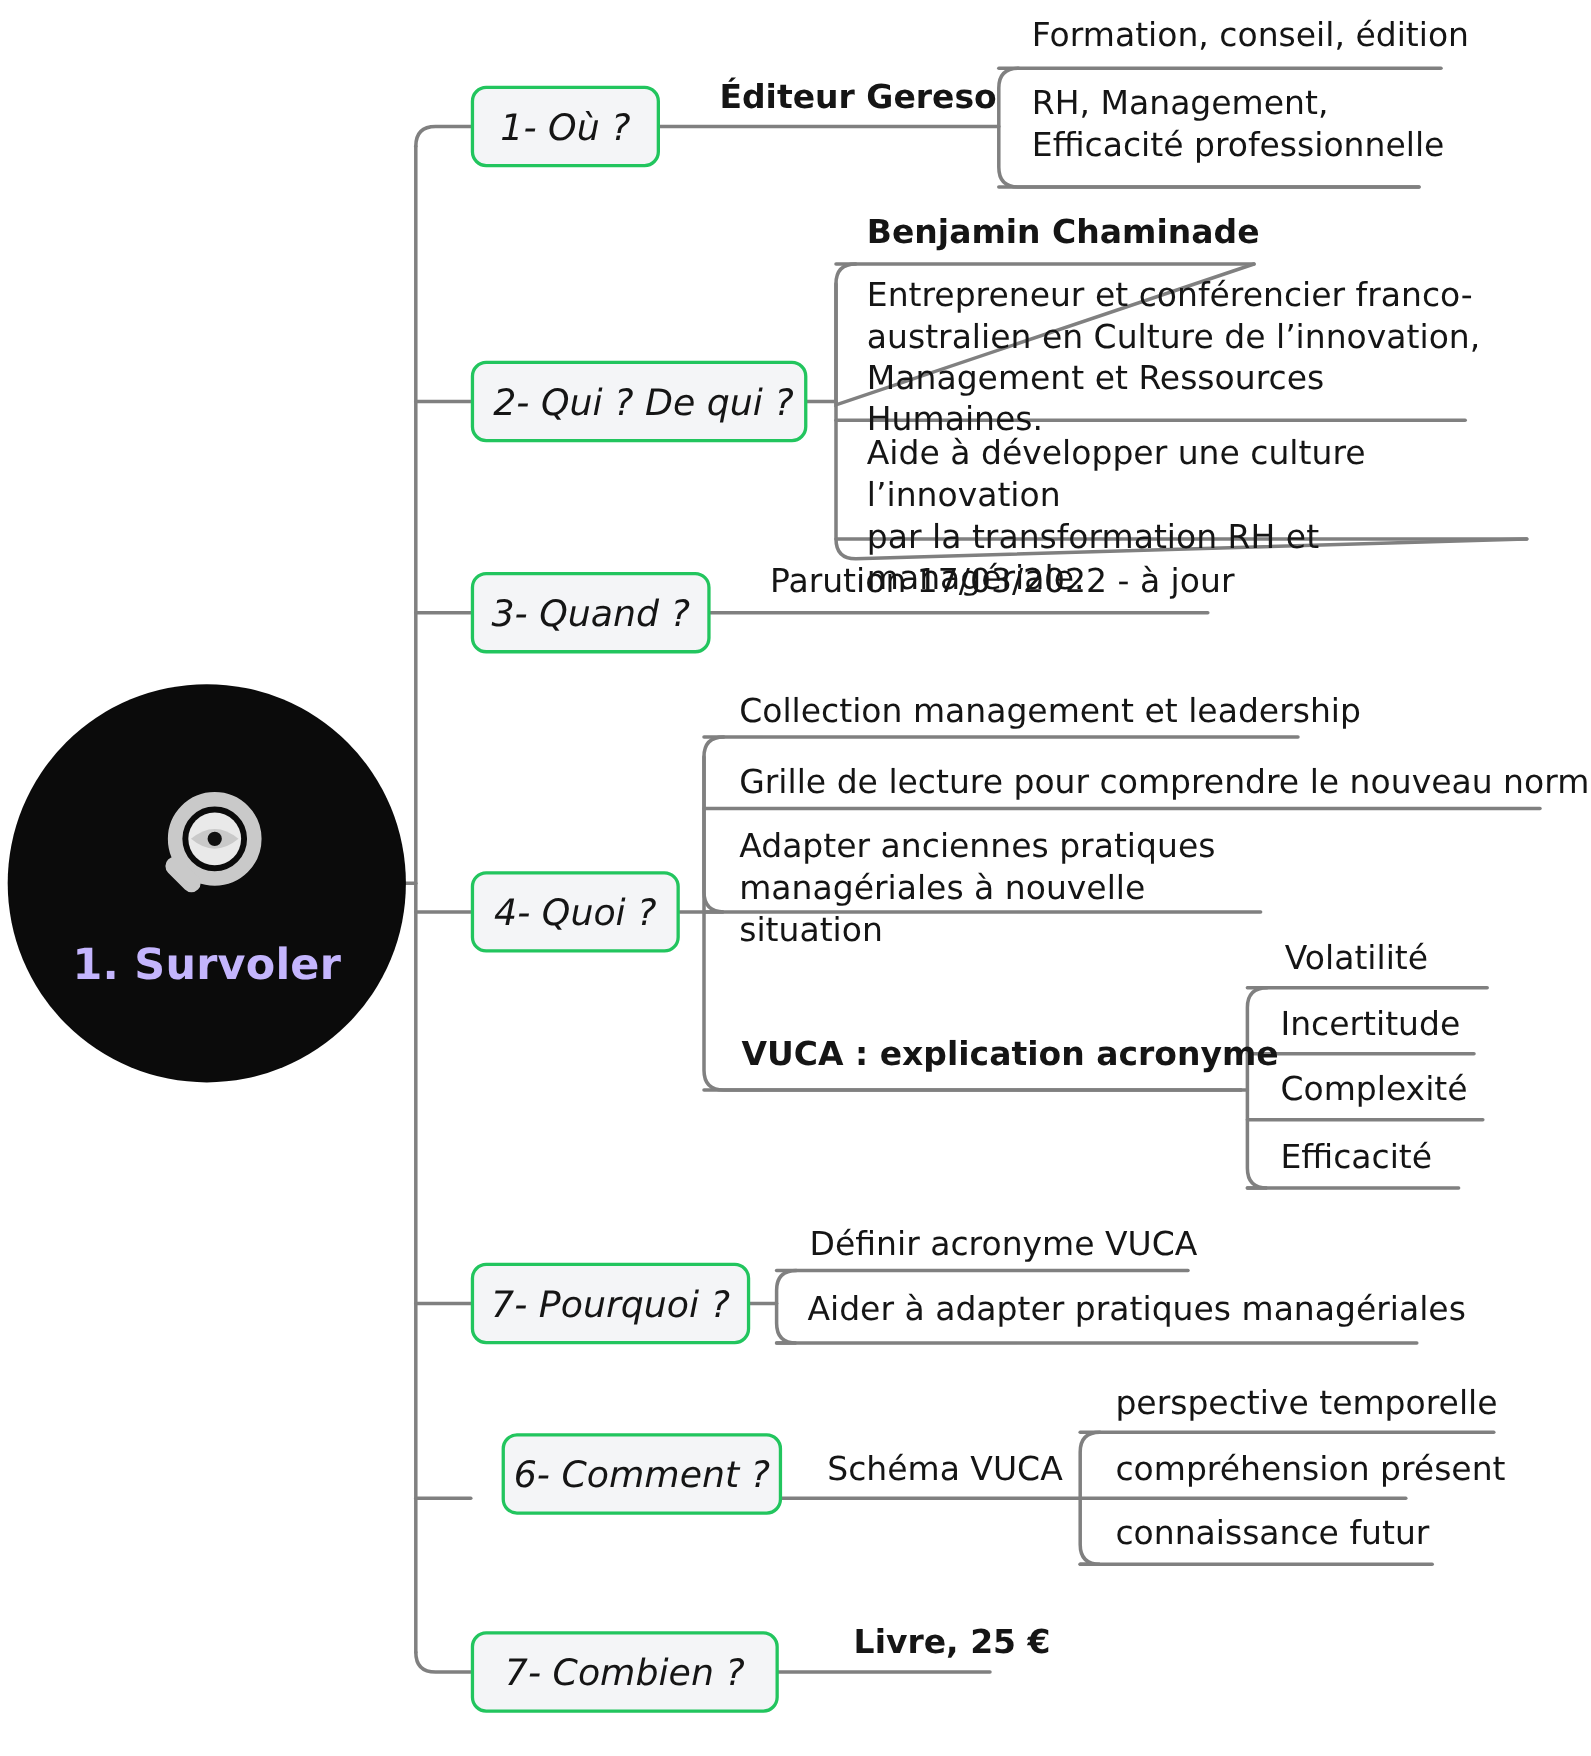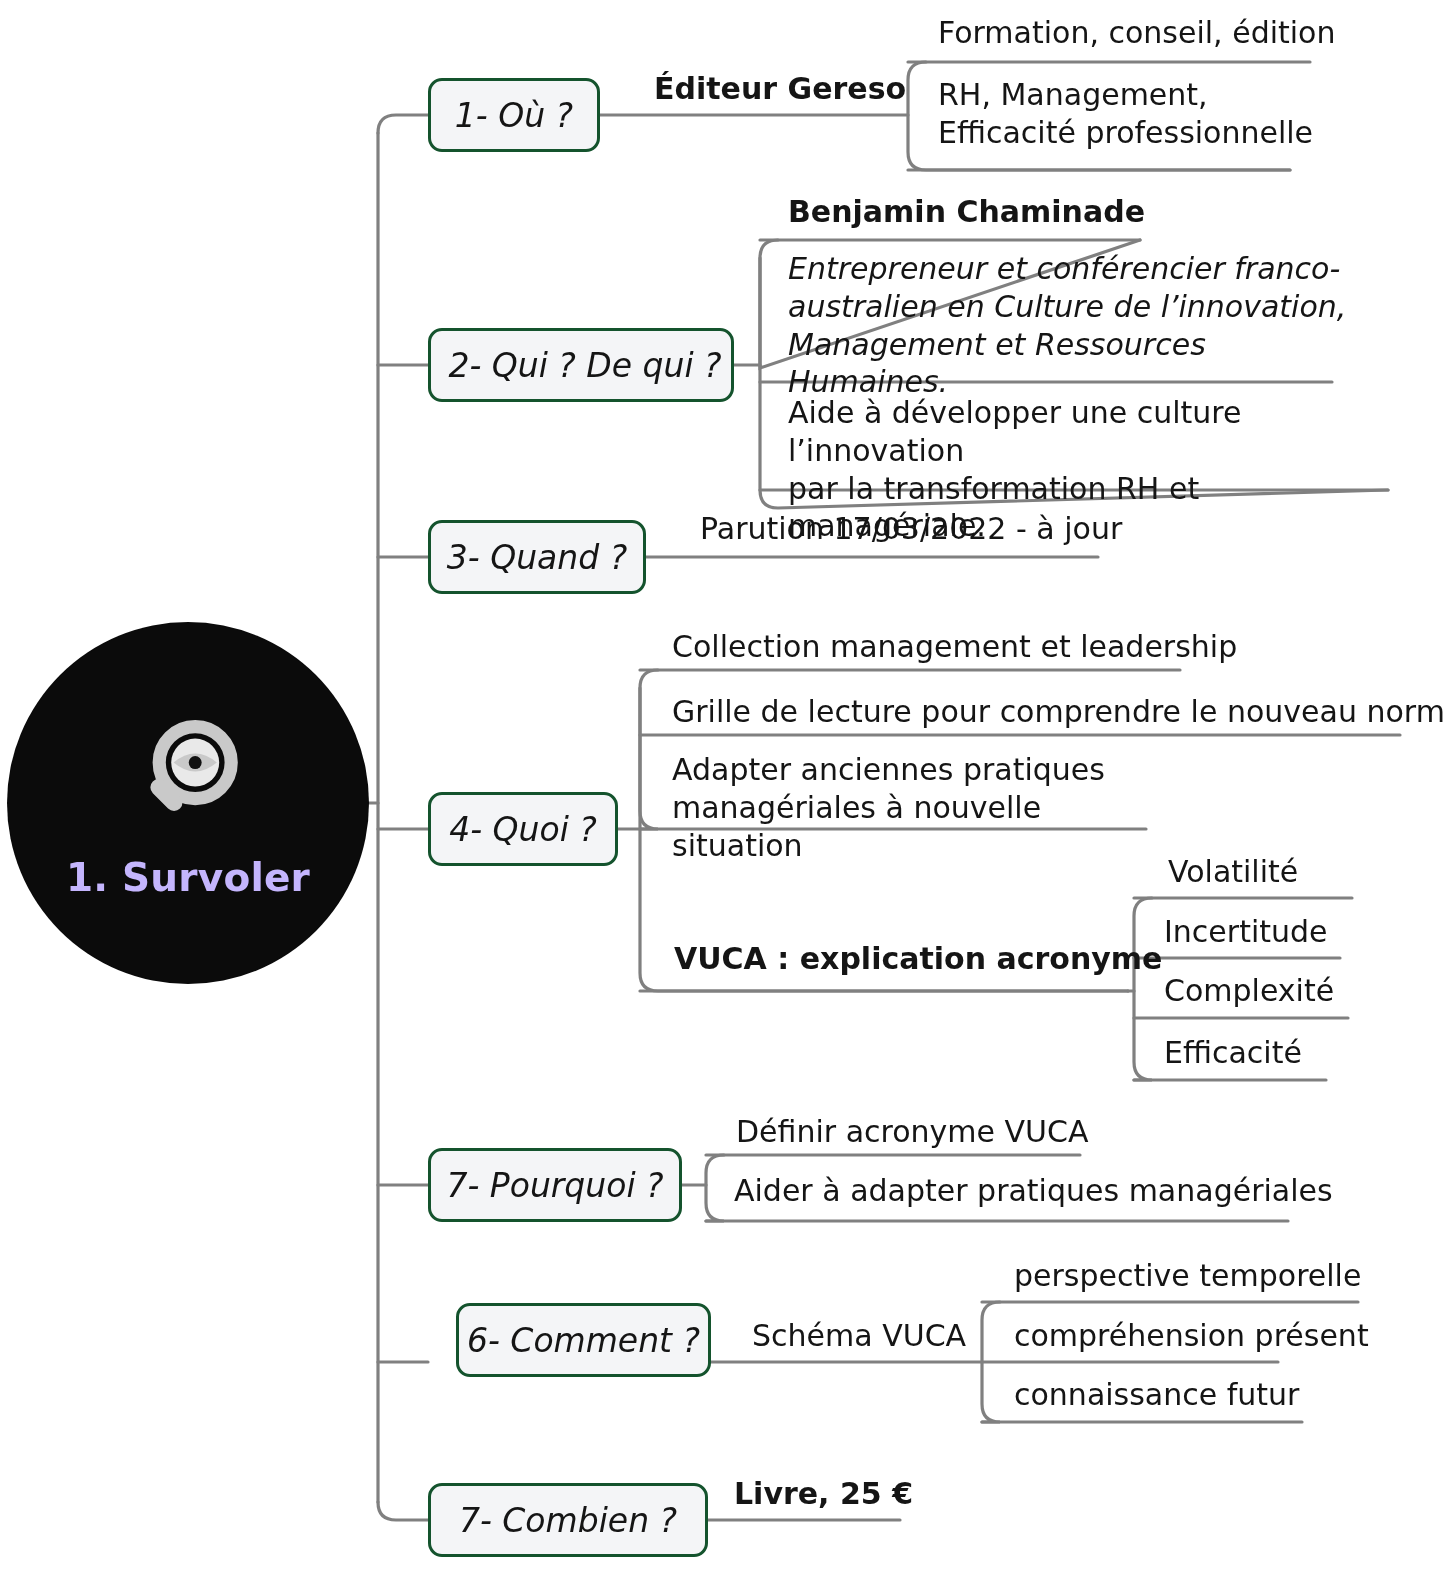--- a/index.html
+++ b/index.html
@@ -19,21 +19,21 @@
     box-shadow:0 0 0 1px #0b0b0b;
   }
   .root-icon{width:120px;height:120px;margin-top:10px;margin-bottom:4px;}
   .root-label{
     color:#c4b5fd;font-size:39px;font-weight:bold;letter-spacing:.2px;
     margin-top:14px;text-align:center;font-family:"DejaVu Sans","Liberation Sans",sans-serif;
   }
 
   
   .qbox{
-    position:absolute;background:#f4f5f7;border:3px solid #14532d;border-radius:14px;
+    position:absolute;background:#f4f5f7;border:3px solid #22c55e;border-radius:14px;
     display:flex;align-items:center;justify-content:center;
     font-style:italic;font-size:33px;color:#151515;
     padding:0 16px;box-sizing:border-box;white-space:nowrap;
   }
 
   
   .lbl{position:absolute;white-space:nowrap;font-size:30px;color:#151515;line-height:1.26;}
   .lbl.b{font-weight:bold;}
   .lbl.wrap{white-space:normal;}
 </style>
@@ -153,30 +153,30 @@
   <div class="qbox" style="left:428px;top:1483px;width:280px;height:74px;">
     <span>7- Combien ?</span>
   </div>
 
   <div class="lbl b" style="left:654px;top:70px;">Éditeur Gereso</div>
 
   <div class="lbl b" style="left:788px;top:193px;">Benjamin Chaminade</div>
 
   <div class="lbl" style="left:752px;top:1317px;">Schéma VUCA</div>
 
-  <div class="lbl b" style="left:734px;top:1475px;">Livre, 25 €</div>
+  <div class="lbl b" style="left:776px;top:1475px;">Livre, 25 €</div>
 
   <div class="lbl" style="left:938px;top:14px;">Formation, conseil, édition</div>
 
   <div class="lbl wrap" style="left:938px;top:76px;width:400px;">
     <div style="white-space:pre-line;">RH, Management,
 Efficacité professionnelle</div>
   </div>
 
-  <div class="lbl wrap" style="left:788px;top:250px;width:560px;font-style:italic;">
+  <div class="lbl wrap" style="left:788px;top:250px;width:560px;">
     <div style="white-space:pre-line;">Entrepreneur et conférencier  franco-
 australien en Culture de l’innovation,
 Management et Ressources Humaines.</div>
   </div>
 
   <div class="lbl wrap" style="left:788px;top:394px;width:600px;">
     <div style="white-space:pre-line;">Aide à développer une culture l’innovation
 par la transformation RH et managériale.</div>
   </div>
 

